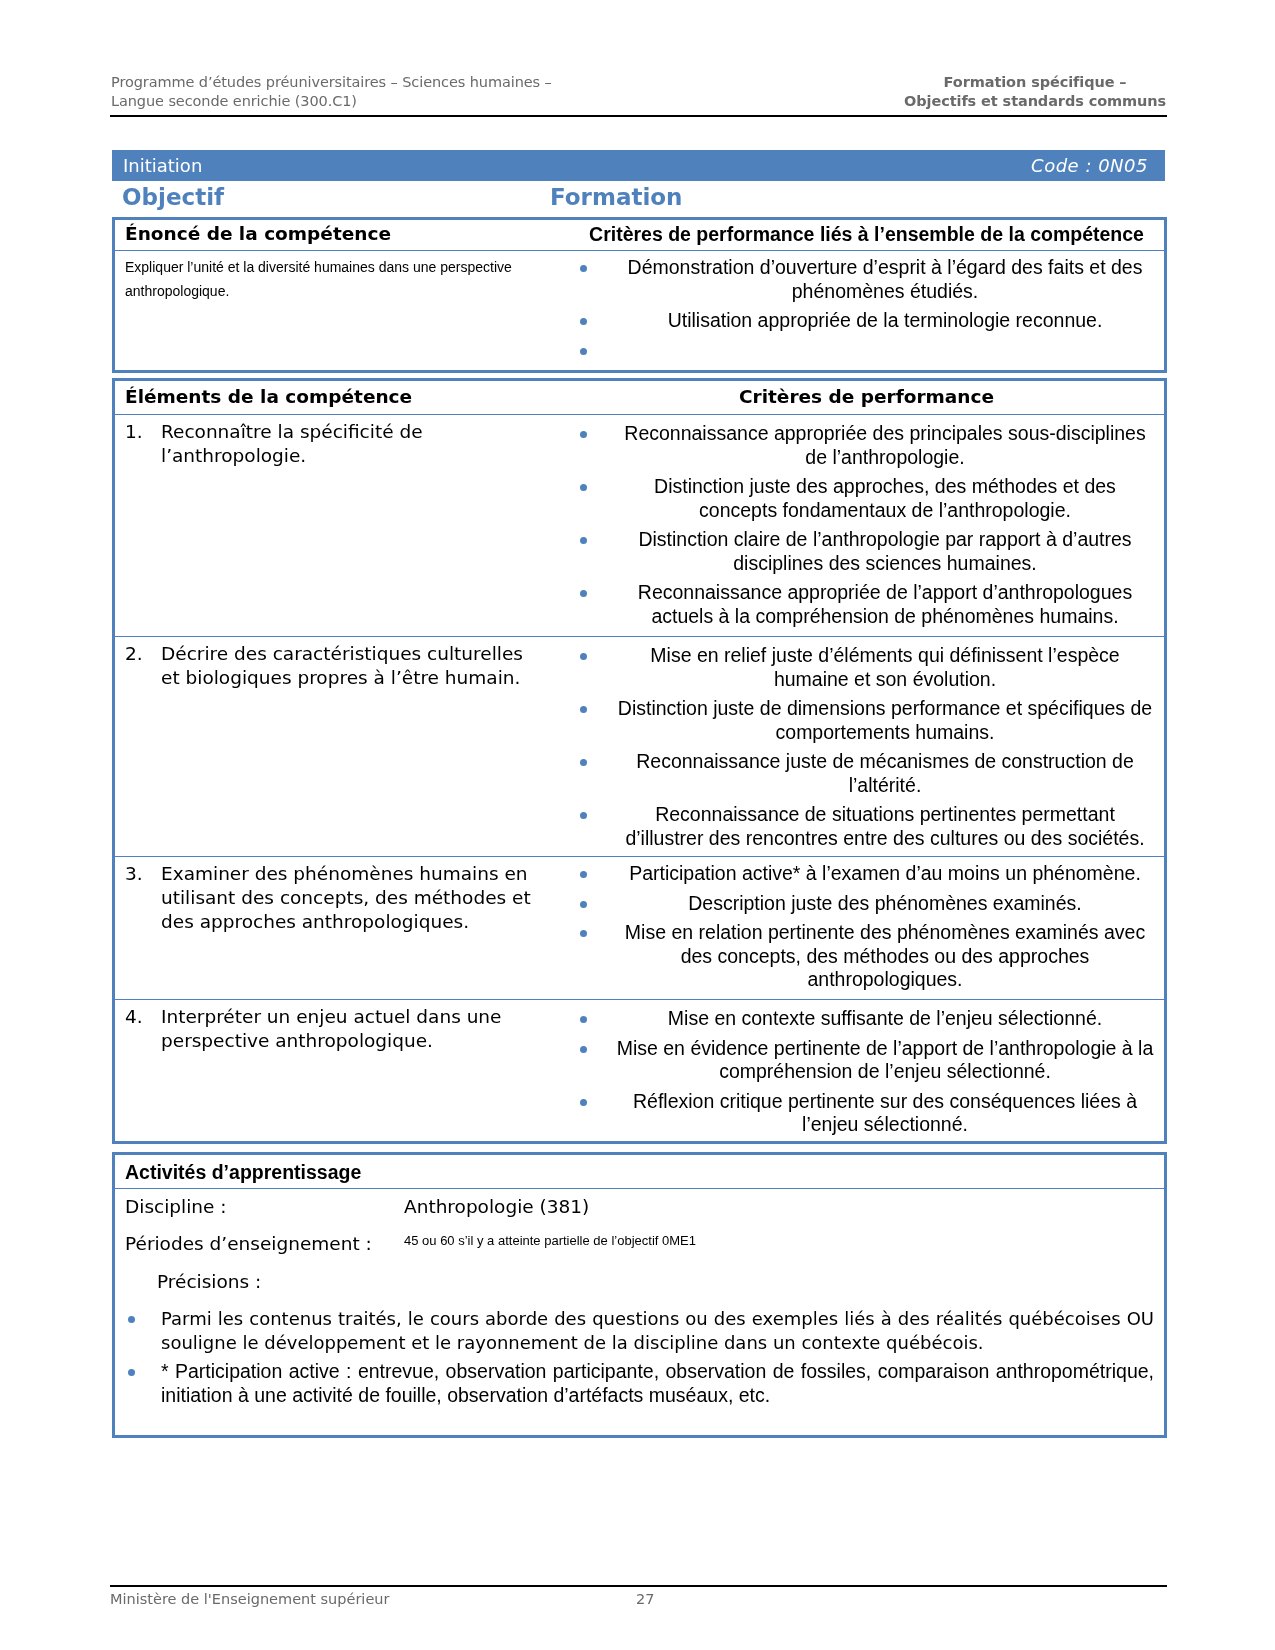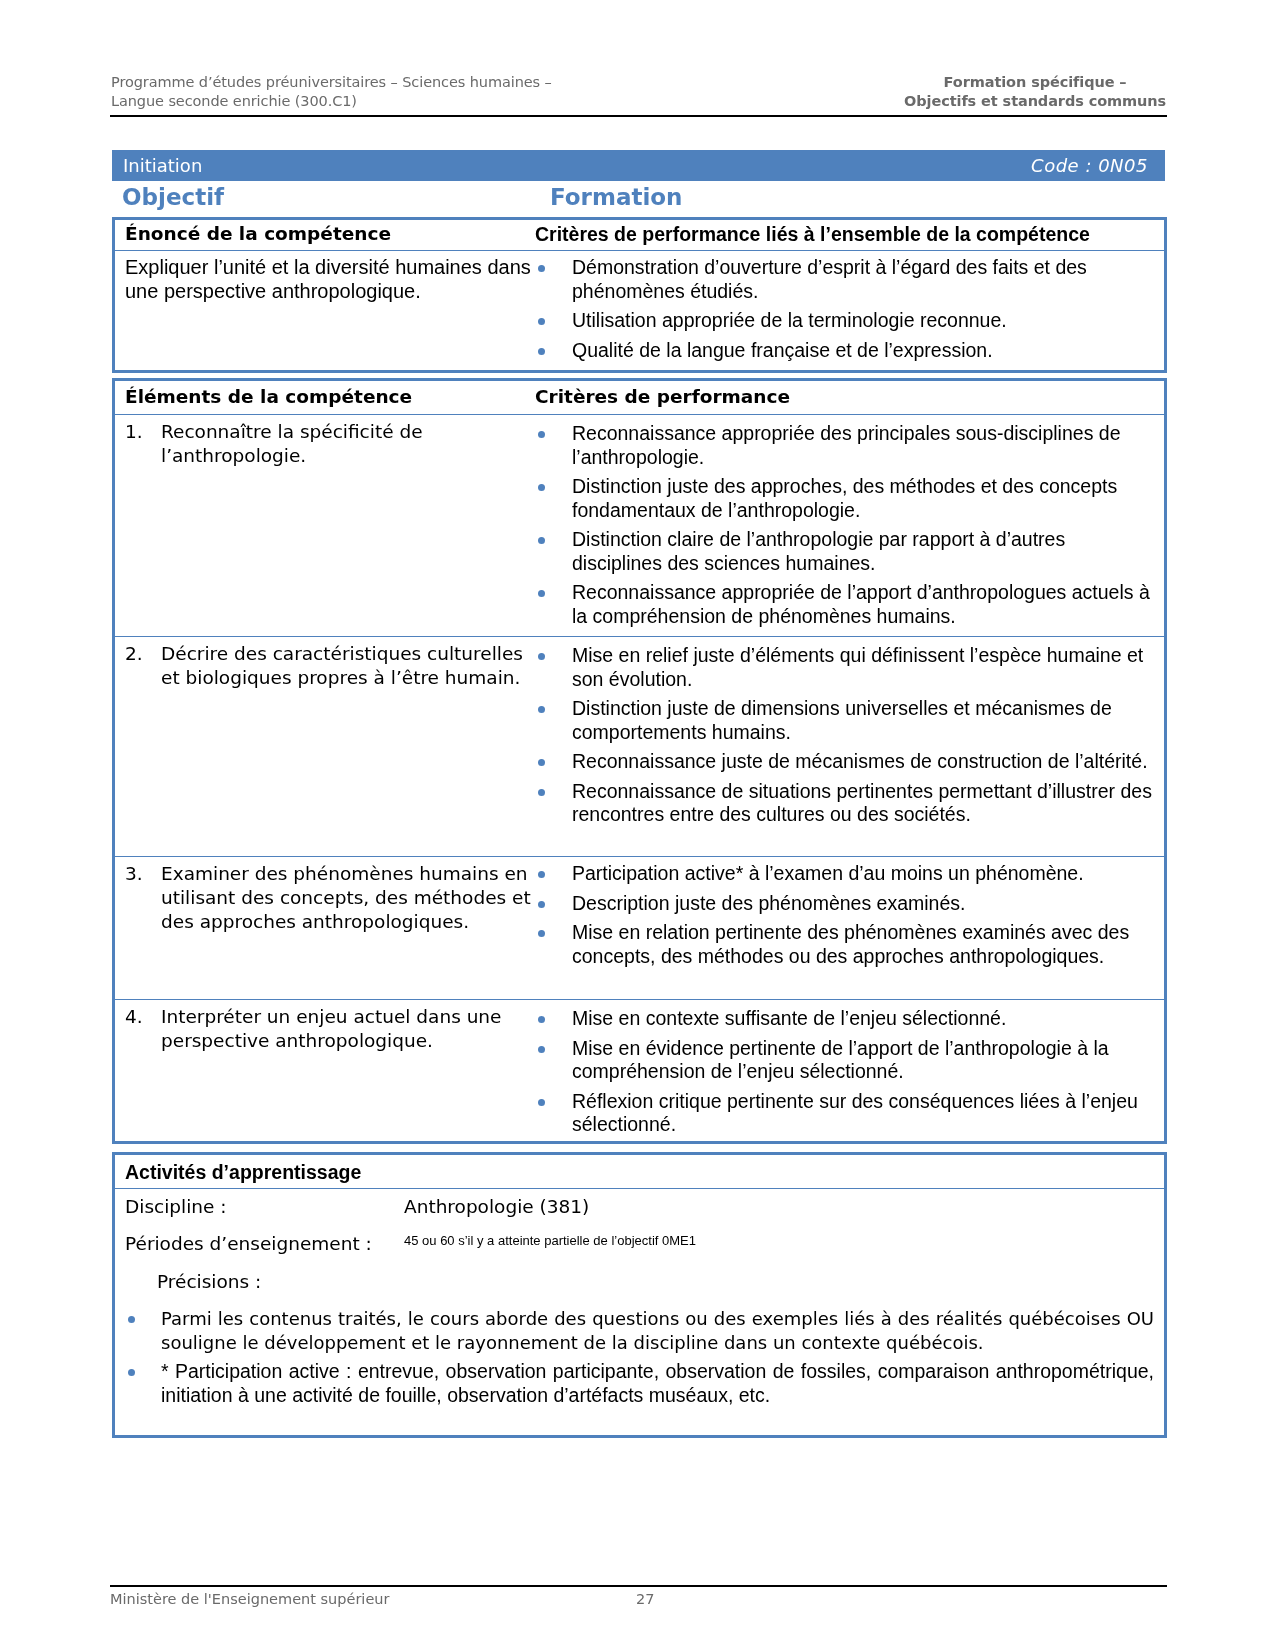--- a/index.html
+++ b/index.html
@@ -21,25 +21,25 @@
 
   .sect { font-family:"DejaVu Sans", sans-serif; font-weight:bold; color:#4f81bd; font-size:23px; top:184px; }
   .sect-obj { left:122px; }
   .sect-std { left:550px; }
 
   
   .box { left:112px; width:1049px; border:3px solid #4f81bd; box-sizing:content-box; }
   .row { position:absolute; left:0; right:0; border-top:1.5px solid #4f81bd; }
   .row.first { border-top:none;padding-left:23px; }
   .cell-l { position:absolute; left:10px; width:420px; }
-  .cell-r { position:absolute; left:420px; right:8px; }
+  .cell-r { position:absolute; left:462px; right:8px;text-align:center; }
 
   .th { font-weight:bold; font-size:19.5px; }
   .th-dv { font-family:"DejaVu Sans", sans-serif; font-size:18.5px; }
-  .txt { font-size:20px; line-height:24px; }
+  .txt { font-size:14px; line-height:24px; }
   .txt-dv { font-family:"DejaVu Sans", sans-serif; font-size:18.5px; line-height:24px; }
 
   ul.bl { list-style:none; margin:0; padding:0; }
   ul.bl li { position:relative; padding-left:37px; font-size:19.5px; line-height:23.5px; margin-bottom:6px; }
   ul.bl li .dot { position:absolute; left:3px; top:9px; width:7px; height:7px; border-radius:50%; background:#4f81bd; }
 
   .num { position:absolute; left:0; width:34px; }
   .numtxt { position:absolute; left:36px; right:0; }
 
   
@@ -79,21 +79,21 @@
   <div class="row first" style="top:0; height:30px;">
     <div class="cell-l th th-dv" style="top:3px;">Énoncé de la compétence</div>
     <div class="cell-r th" style="top:3px;">Critères de performance liés à l’ensemble de la compétence</div>
   </div>
   <div class="row" style="top:30px; bottom:0;">
     <div class="cell-l txt" style="top:4px; width:410px;">Expliquer l’unité et la diversité humaines dans une perspective anthropologique.</div>
     <div class="cell-r" style="top:5px;">
       <ul class="bl">
         <li><span class="dot"></span><span>Démonstration d’ouverture d’esprit à l’égard des faits et des phénomènes étudiés.</span></li>
         <li><span class="dot"></span><span>Utilisation appropriée de la terminologie reconnue.</span></li>
-        <li><span class="dot"></span><span>Qualité de la langue française et de l’expression.</span></li>
+        <li><span class="dot"></span></li>
       </ul>
     </div>
   </div>
 </div>
 
 <div class="abs box" style="top:378px; height:760px;">
   <div class="row first" style="top:0; height:33px;">
     <div class="cell-l th th-dv" style="top:5px;">Éléments de la compétence</div>
     <div class="cell-r th th-dv" style="top:5px;">Critères de performance</div>
   </div>
@@ -114,21 +114,21 @@
   </div>
 
   <div class="row" style="top:255px; height:220px;">
     <div class="cell-l txt-dv" style="top:5px;">
       <span class="num">2.</span>
       <span class="numtxt">Décrire des caractéristiques culturelles et biologiques propres à l’être humain.</span>
     </div>
     <div class="cell-r" style="top:7px;">
       <ul class="bl">
         <li><span class="dot"></span><span>Mise en relief juste d’éléments qui définissent l’espèce humaine et son évolution.</span></li>
-        <li><span class="dot"></span><span>Distinction juste de dimensions universelles et mécanismes de comportements humains.</span></li>
+        <li><span class="dot"></span><span>Distinction juste de dimensions performance et spécifiques de comportements humains.</span></li>
         <li><span class="dot"></span><span>Reconnaissance juste de mécanismes de construction de l’altérité.</span></li>
         <li><span class="dot"></span><span>Reconnaissance de situations pertinentes permettant d’illustrer des rencontres entre des cultures ou des sociétés.</span></li>
       </ul>
     </div>
   </div>
 
   <div class="row" style="top:475px; height:143px;">
     <div class="cell-l txt-dv" style="top:5px;">
       <span class="num">3.</span>
       <span class="numtxt">Examiner des phénomènes humains en utilisant des concepts, des méthodes et des approches anthropologiques.</span>

